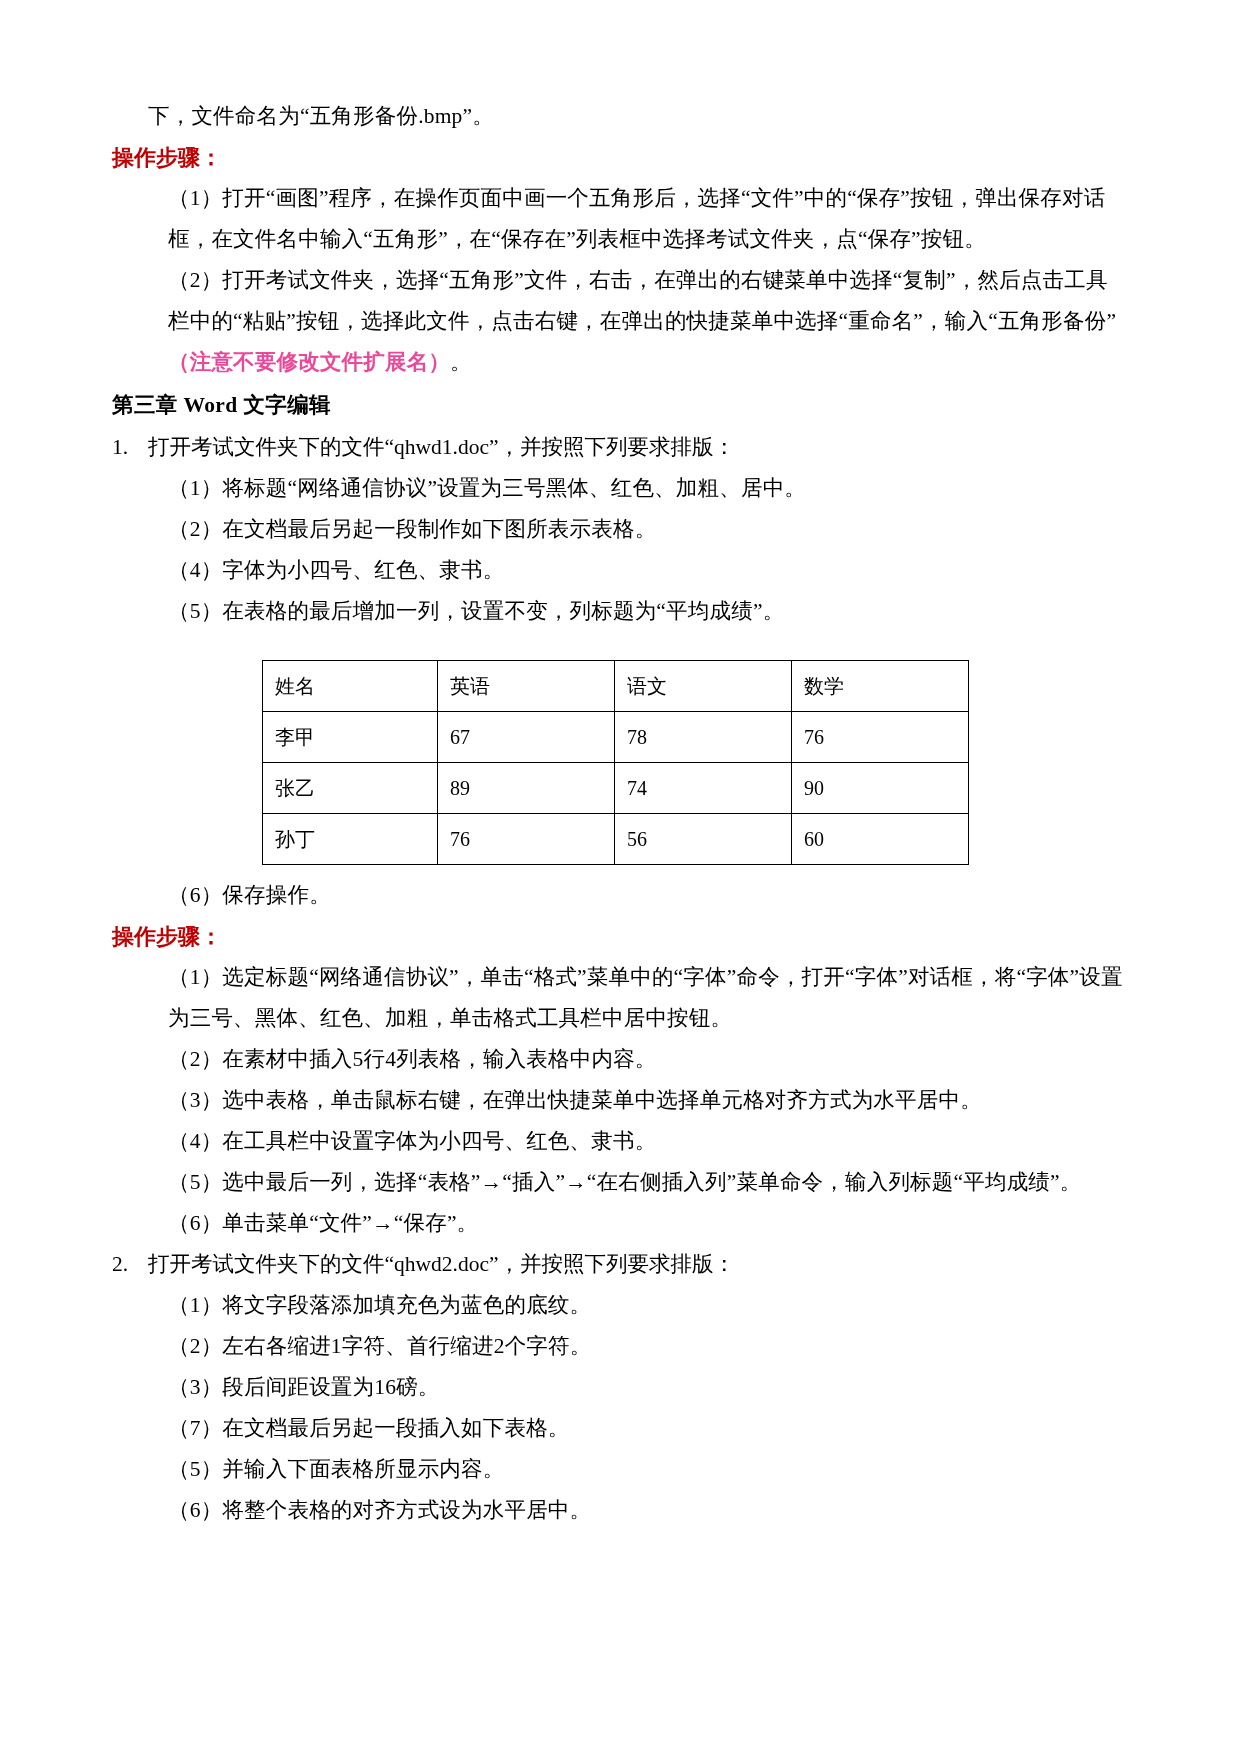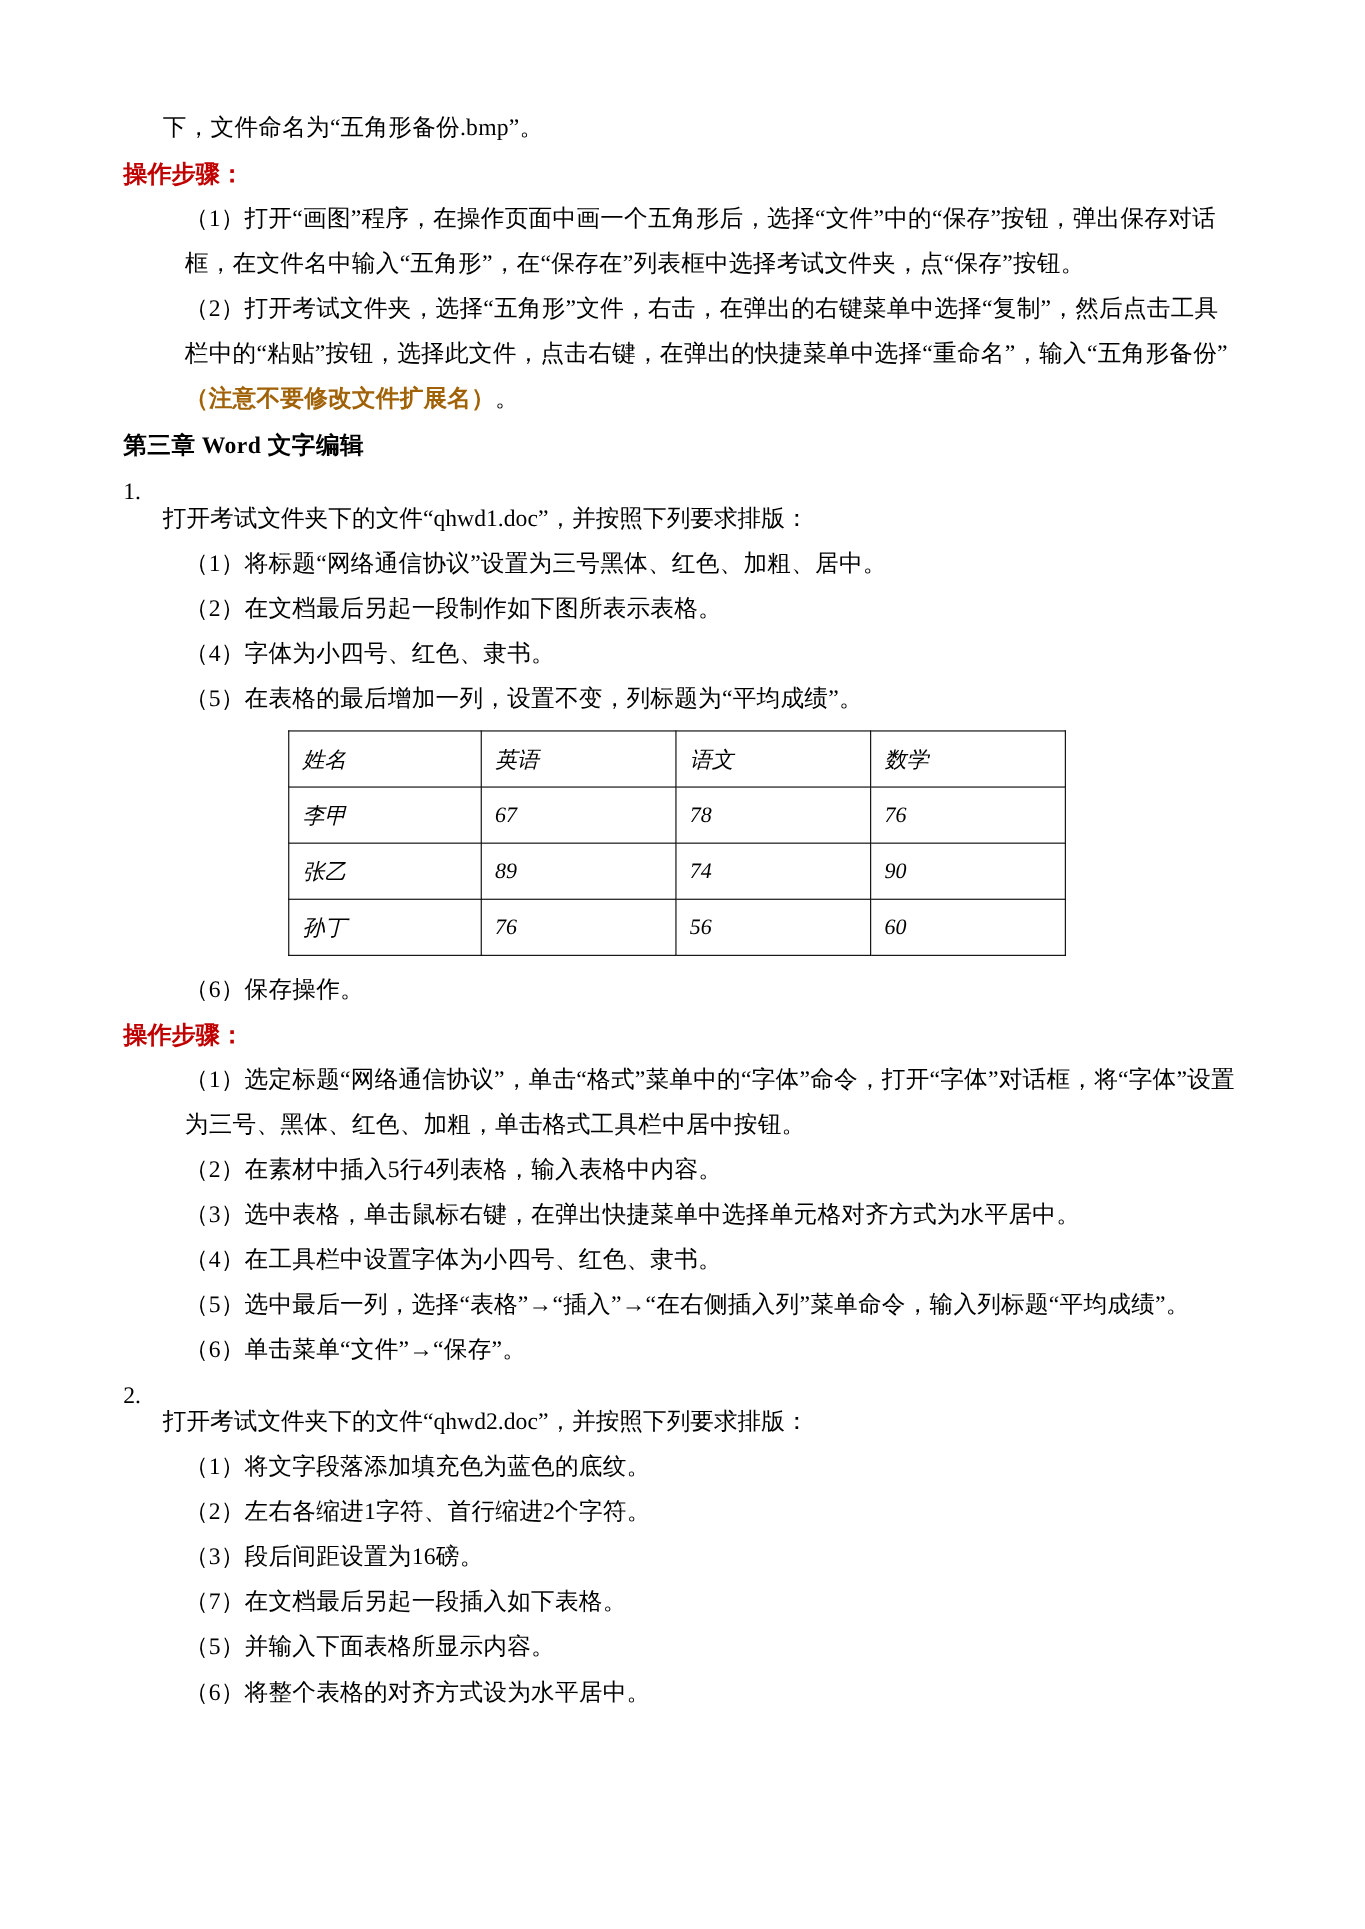--- a/index.html
+++ b/index.html
@@ -27,21 +27,21 @@
     white-space: pre-wrap;
   }
   .indent-1 {
     text-indent: 0;
     padding-left: 36px;
   }
   .indent-2 {
     padding-left: 56px;
   }
   .red {
-    color: #a16207;
+    color: #ec4899;
   }
   .bold {
     font-weight: bold;
   }
   .heading-red {
     color: #c00000;
     font-weight: bold;
     font-size: 22px;
     line-height: 41px;
   }
@@ -55,28 +55,26 @@
     display: flex;
     font-size: 21.5px;
     line-height: 41px;
   }
   .num-item .num {
     width: 36px;
     flex: 0 0 36px;
   }
   .num-item .txt {
     flex: 1 1 auto;
-    margin-top: 24px;
   }
   table.score {
     border-collapse: collapse;
-    margin: 8px 0 10px 150px;
+    margin: 28px 0 10px 150px;
     width: 606px;
     table-layout: fixed;
-    font-style: italic;
   }
   table.score td {
     border: 1.5px solid #000000;
     height: 50px;
     padding: 0 12px;
     font-size: 20px;
     vertical-align: middle;
     font-family: "Liberation Serif", "DejaVu Serif", serif;
   }
   table.score td.c0 { width: 150px; }

